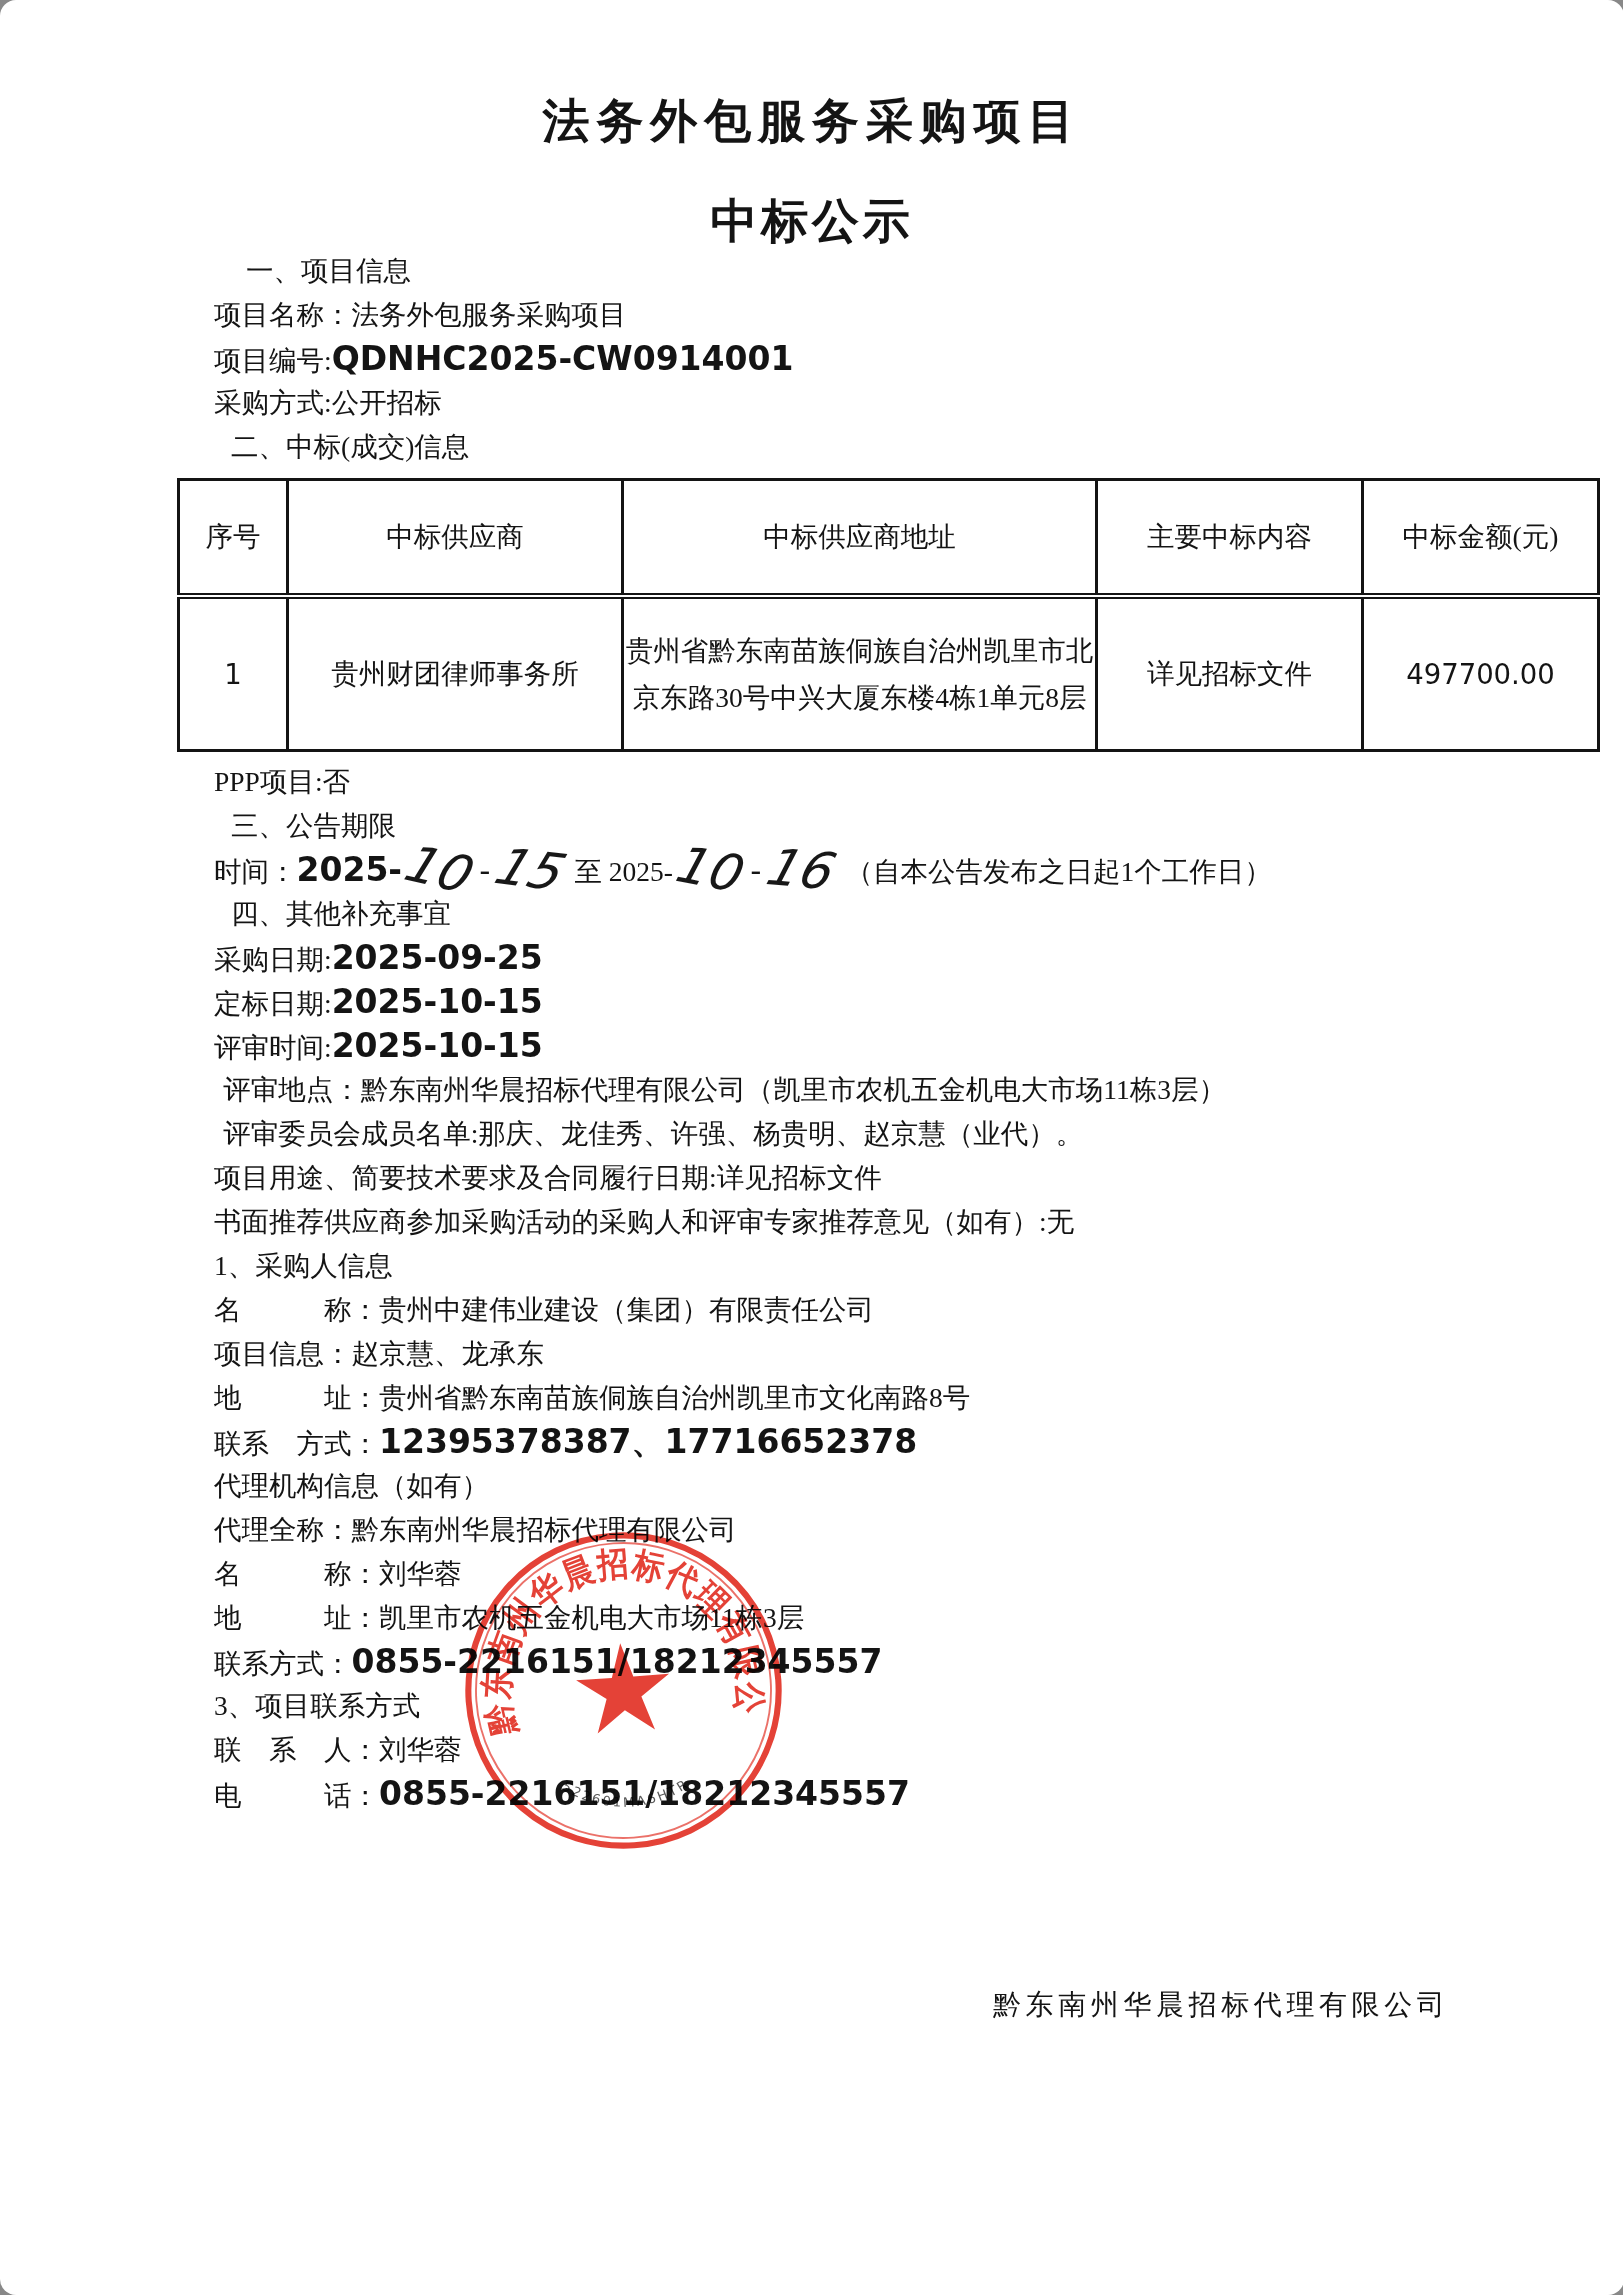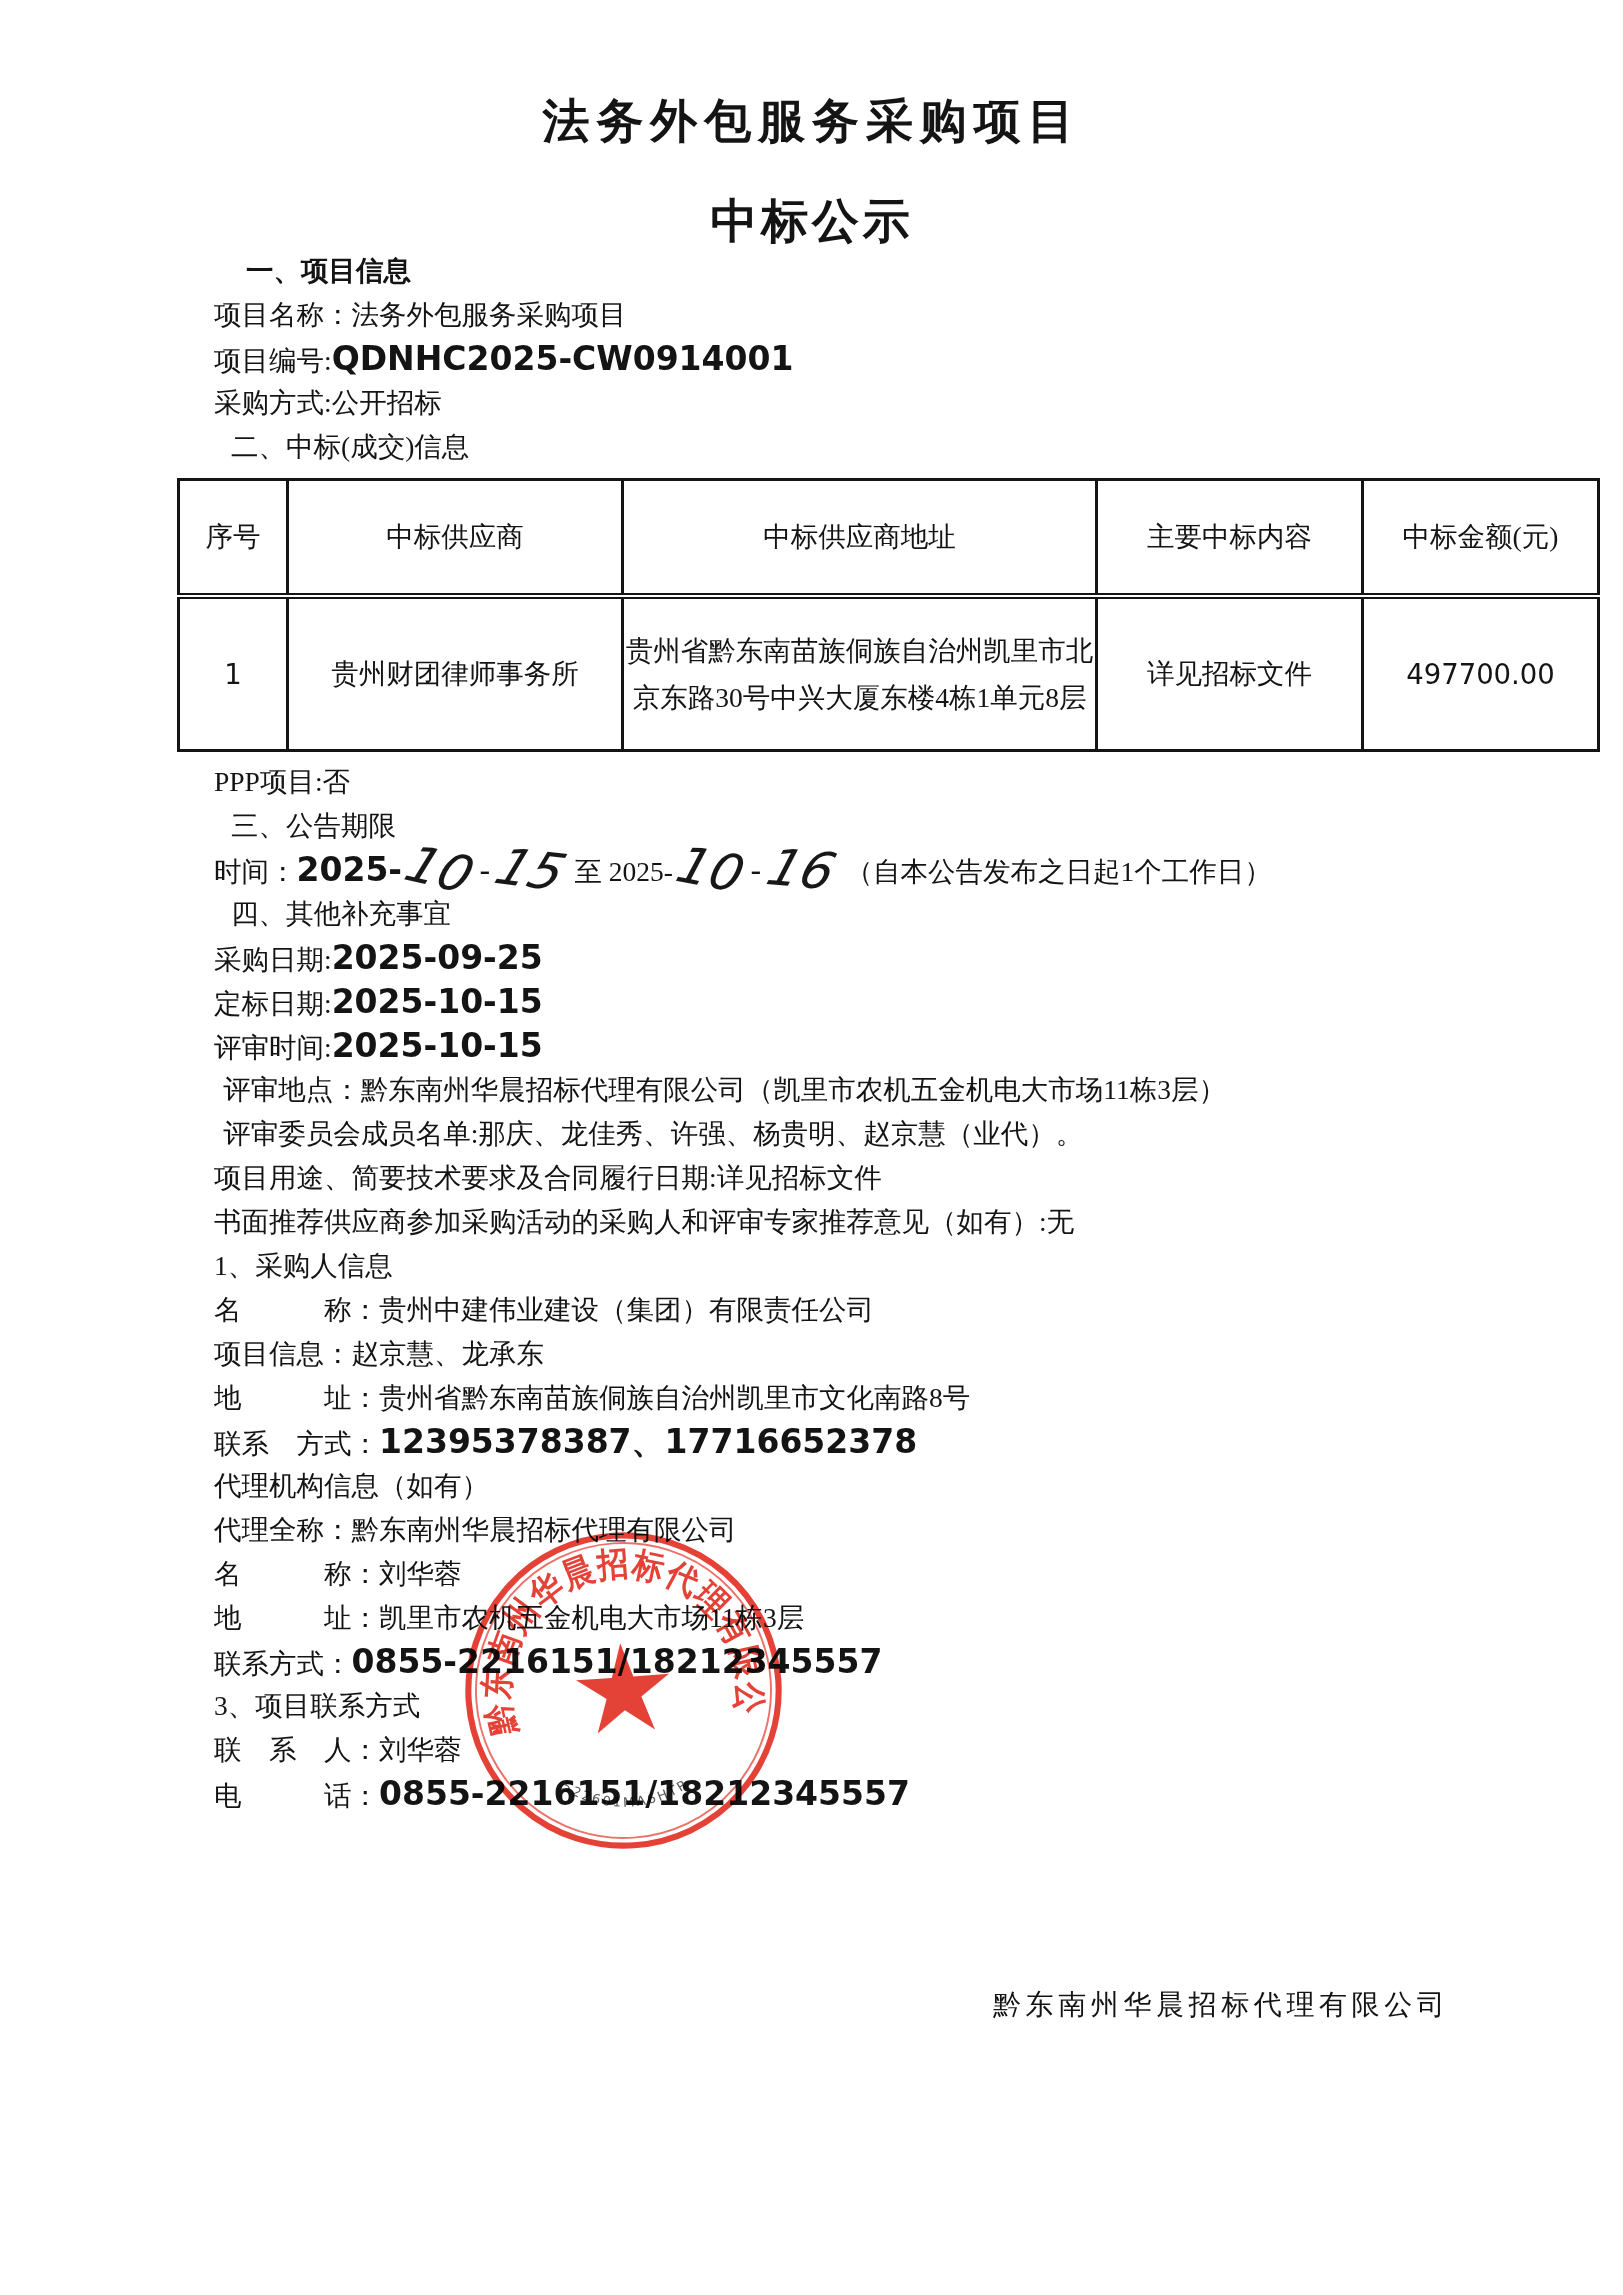--- a/index.html
+++ b/index.html
@@ -1,37 +1,38 @@
 <!DOCTYPE html>
 <html style="font-size:12.2px"><head>
 <meta charset="utf-8">
 <style>
   html,body{margin:0;padding:0;background:#888;}
   .page{
     position:relative;width:1624px;height:2295px;background:#ffffff;
     font-family:"Liberation Serif","DejaVu Serif",serif;color:#141414;
     overflow:hidden;
+    border-radius:16px;
   }
   
   .doc-title{
     position:absolute;top:90px;left:0;width:1624px;text-align:center;
     font-size:47px;font-weight:700;letter-spacing:6.9px;white-space:nowrap;
   }
   .doc-subtitle{
     position:absolute;top:190px;left:0;width:1624px;text-align:center;
     font-size:47px;font-weight:600;letter-spacing:3.8px;white-space:nowrap;
   }
   
   .content{
     position:absolute;left:214px;top:249px;width:1285px;
     font-size:27.5px;line-height:44px;
   }
   .line{height:44px;white-space:nowrap;}
   .line.tall{overflow:visible;}
-  .ind-40{padding-left:32px;font-weight:bold;}
+  .ind-40{padding-left:32px;}
   .ind-20{padding-left:17px;}
   .ind-10{padding-left:9.2px;}
   .num{
     font-family:"DejaVu Sans","Liberation Sans",sans-serif;
     font-weight:700;font-size:33px;letter-spacing:0px;
   }
   
   .hand{
     font-family:"DejaVu Sans",sans-serif;font-style:italic;font-weight:400;
     font-size:51px;color:#181818;display:inline-block;line-height:0;

